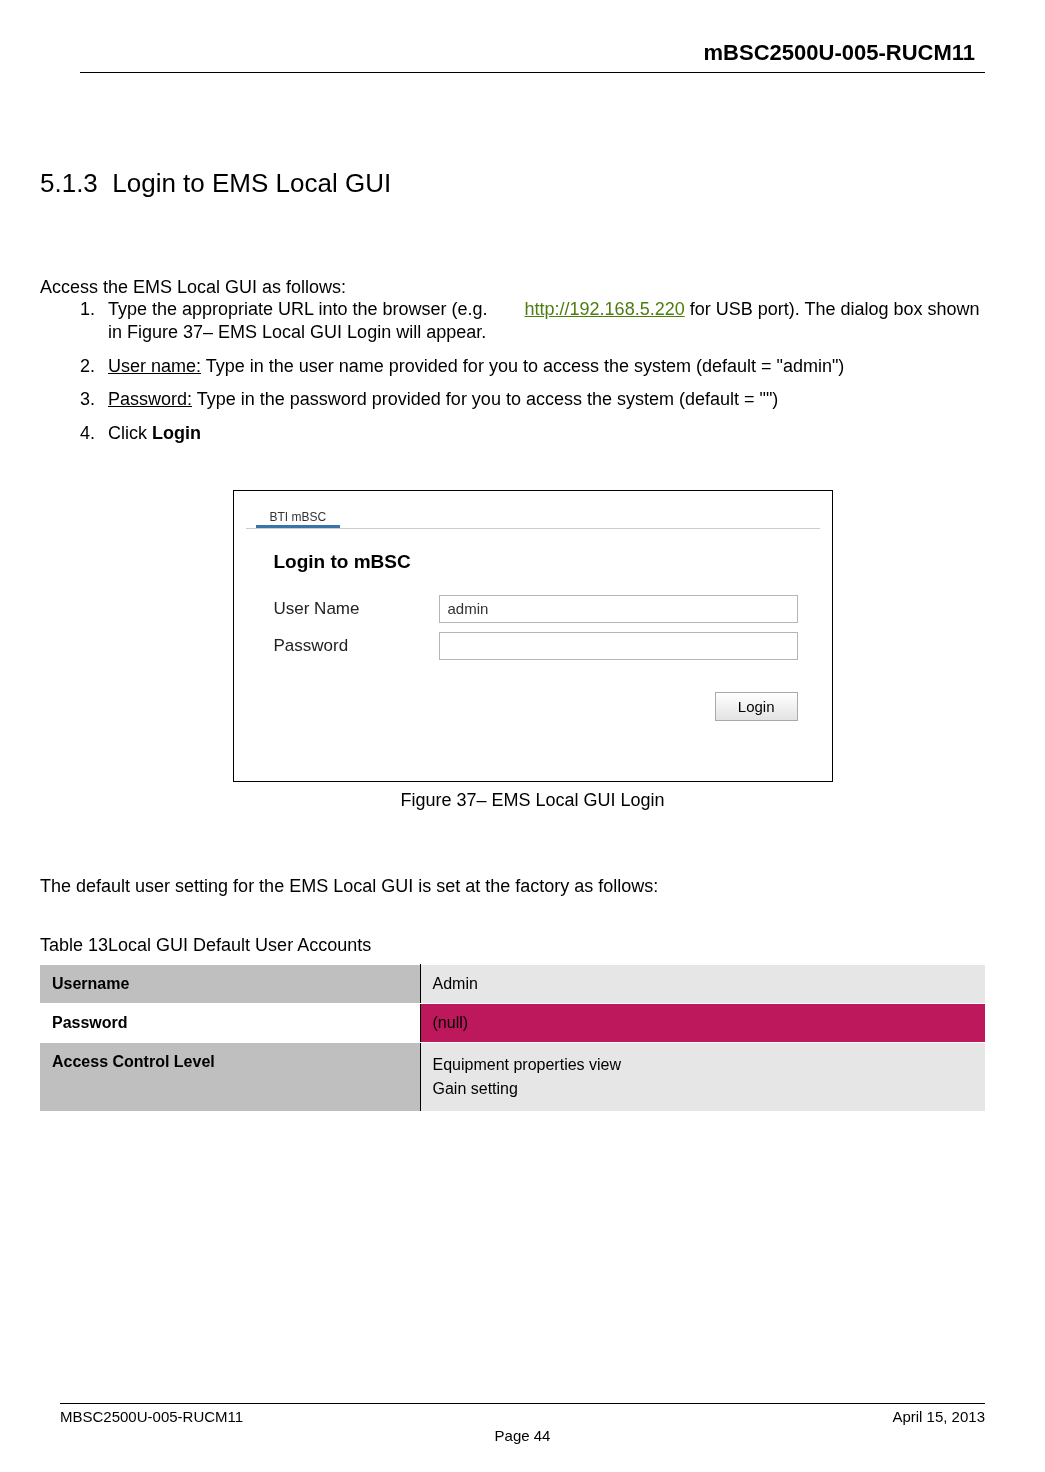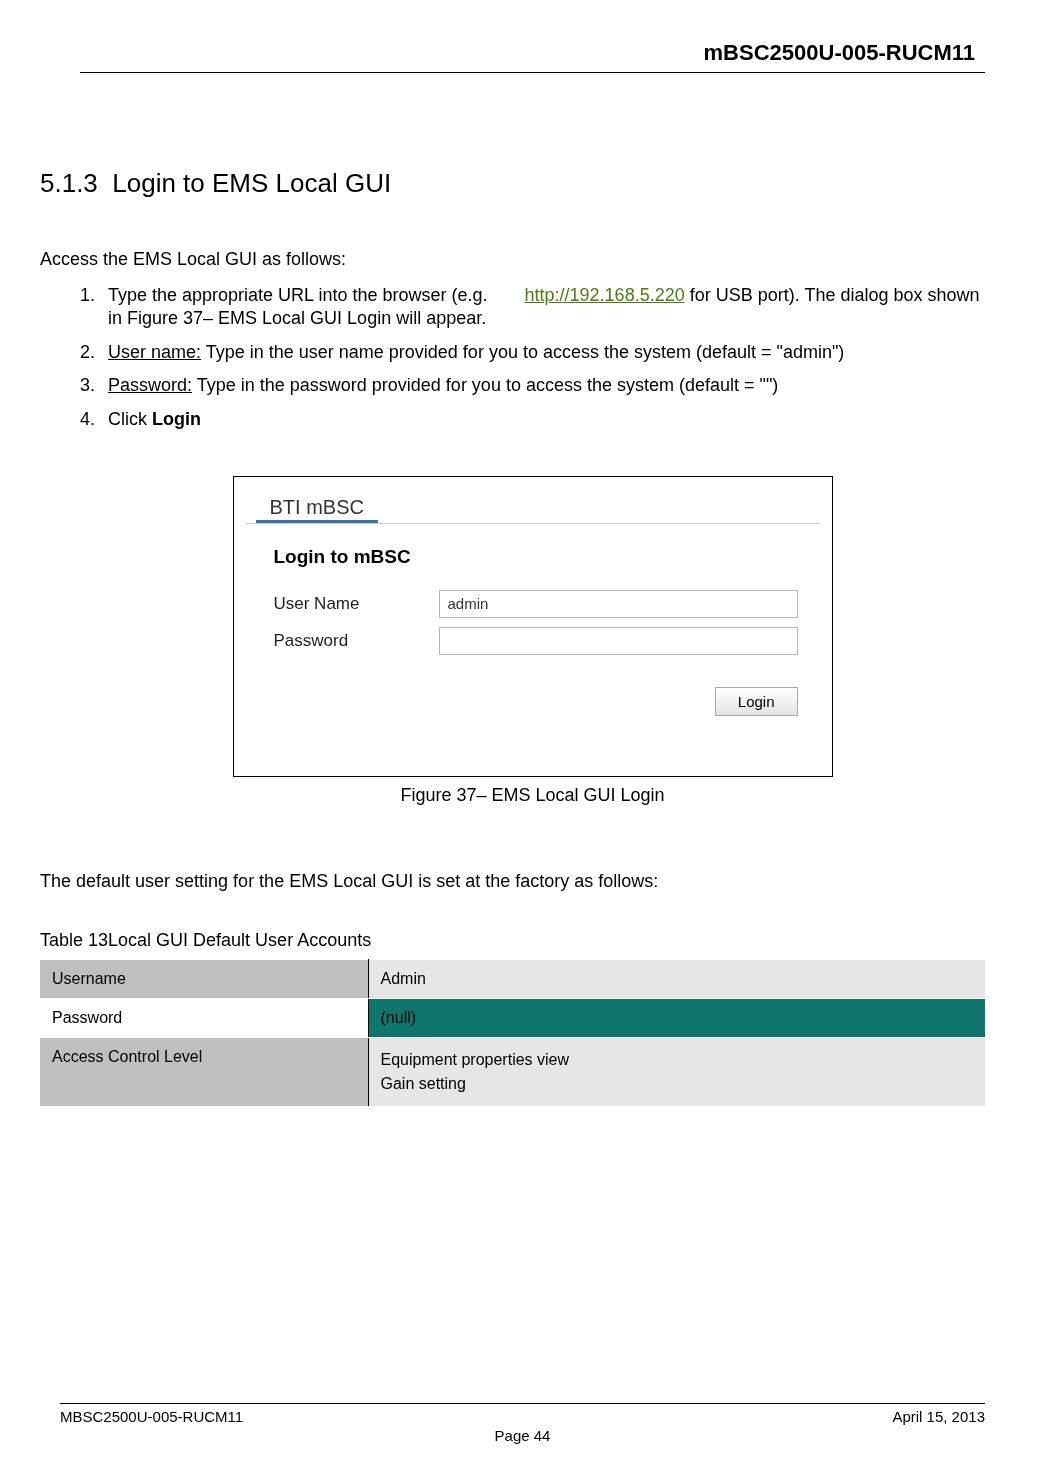--- a/index.html
+++ b/index.html
@@ -23,26 +23,25 @@
       padding-bottom: 6px;
       border-bottom: 1.5px solid #000;
       padding-right: 10px;
     }
     .content {
       padding-top: 95px;
     }
     .section-heading {
       font-size: 26px;
       font-weight: normal;
-      margin-bottom: 50px;
+      margin-bottom: 78px;
       margin-left: -40px;
     }
     .intro-text {
       font-size: 18px;
-      margin-bottom: 14px;
       margin-left: -40px;
     }
     .ordered-list {
       margin-left: 20px;
       font-size: 18px;
     }
     .ordered-list li {
       margin-bottom: 10px;
       line-height: 1.3;
       padding-left: 8px;
@@ -68,21 +67,21 @@
       border: 1.5px solid #000;
       background: #fff;
       text-align: left;
     }
     .tab-bar {
       padding: 14px 18px 0 22px;
     }
     .tab {
       display: inline-block;
       padding: 5px 14px 1px 14px;
-      font-size: 20px;
+      font-size: 12px;
       font-family: Verdana, Arial, sans-serif;
       color: #333;
       border-bottom: 3px solid #3874a8;
     }
     .tab-divider {
       border: 0;
       border-top: 1px solid #ccc;
       margin: 0 12px 0 12px;
     }
     .login-inner {
@@ -150,30 +149,30 @@
       border-collapse: collapse;
       font-size: 16px;
     }
     .default-table td {
       border-top: 1px solid #fff;
       border-bottom: 1px solid #fff;
       padding: 10px 12px;
       vertical-align: top;
     }
     .default-table td.left-cell {
-      width: 328px;
+      width: 380px;
       background: #bfbfbf;
       border-right: 1.5px solid #000;
-      font-weight: normal;
+      font-weight: bold;
     }
     .default-table td.right-cell {
       background: #e6e6e6;
     }
     .default-table td.right-cell.white-bg {
-      background: #0f766e;
+      background: #be185d;
     }
     .default-table tr.plain td.left-cell {
       background: #fff;
       border-right: 1.5px solid #000;
     }
     .footer {
       position: absolute;
       bottom: 28px;
       left: 60px;
       right: 60px;

